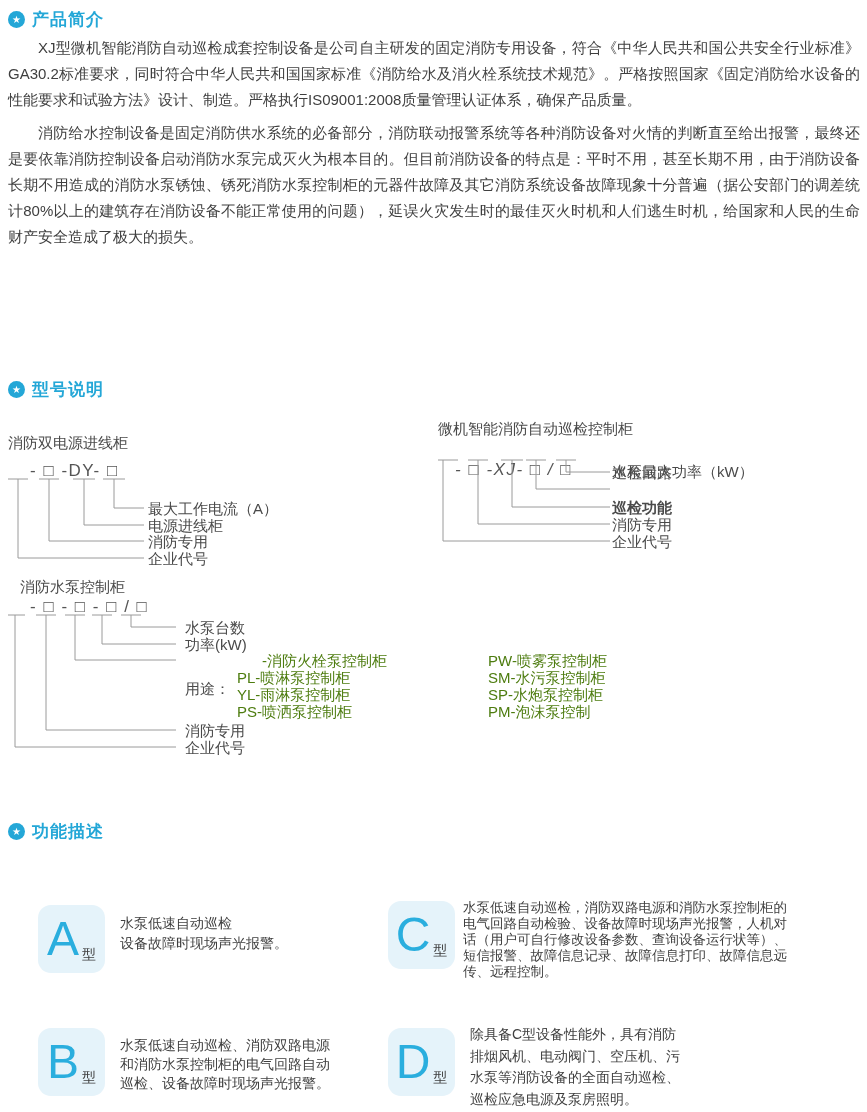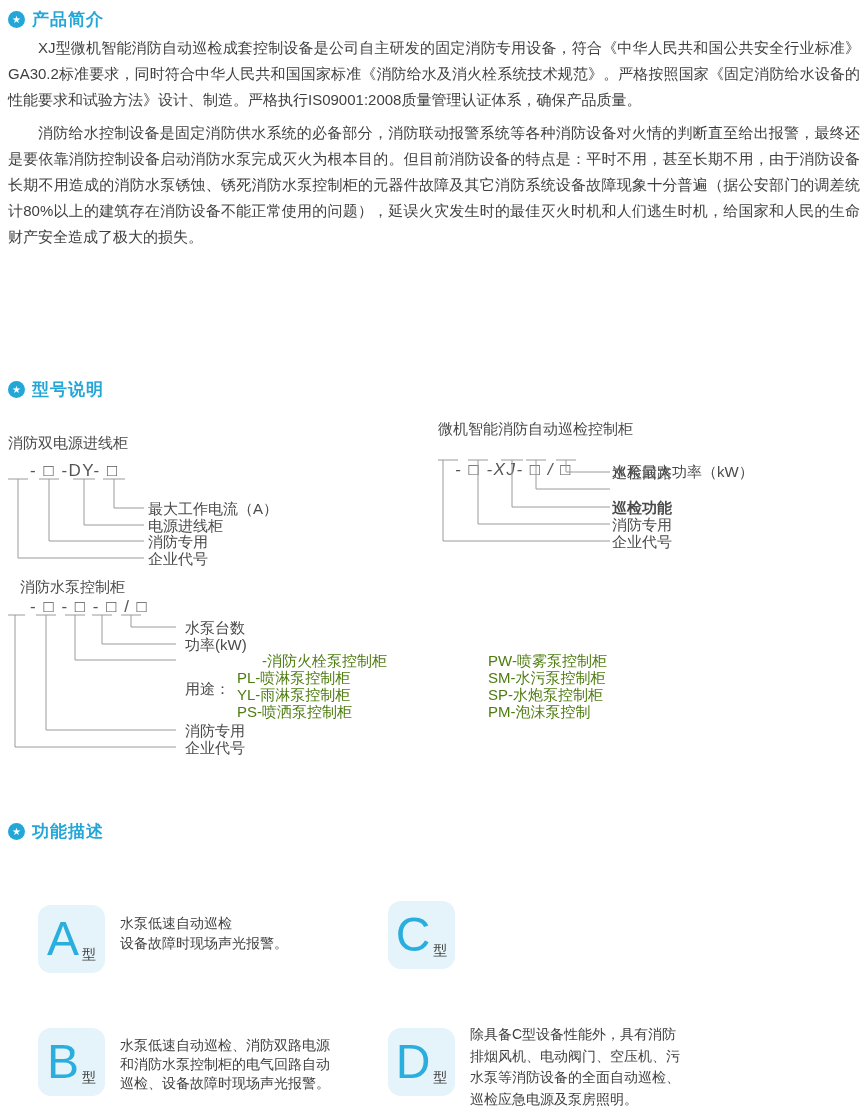--- a/index.html
+++ b/index.html
@@ -187,20 +187,25 @@
     <span class="type-suffix">型</span>
   </div>
   <div class="type-desc" id="type-b-desc">水泵低速自动巡检、消防双路电源
 和消防水泵控制柜的电气回路自动
 巡检、设备故障时现场声光报警。</div>
 
   <div class="type-box" id="type-c-box">
     <span class="type-letter">C</span>
     <span class="type-suffix">型</span>
   </div>
+  <div class="type-desc" id="type-c-desc">水泵低速自动巡检，消防双路电源和消防水泵控制柜的
+电气回路自动检验、设备故障时现场声光报警，人机对
+话（用户可自行修改设备参数、查询设备运行状等）、
+短信报警、故障信息记录、故障信息打印、故障信息远
+传、远程控制。</div>
 
   <div class="type-box" id="type-d-box">
     <span class="type-letter">D</span>
     <span class="type-suffix">型</span>
   </div>
   <div class="type-desc" id="type-d-desc">除具备C型设备性能外，具有消防
 排烟风机、电动阀门、空压机、污
 水泵等消防设备的全面自动巡检、
 巡检应急电源及泵房照明。</div>
 

